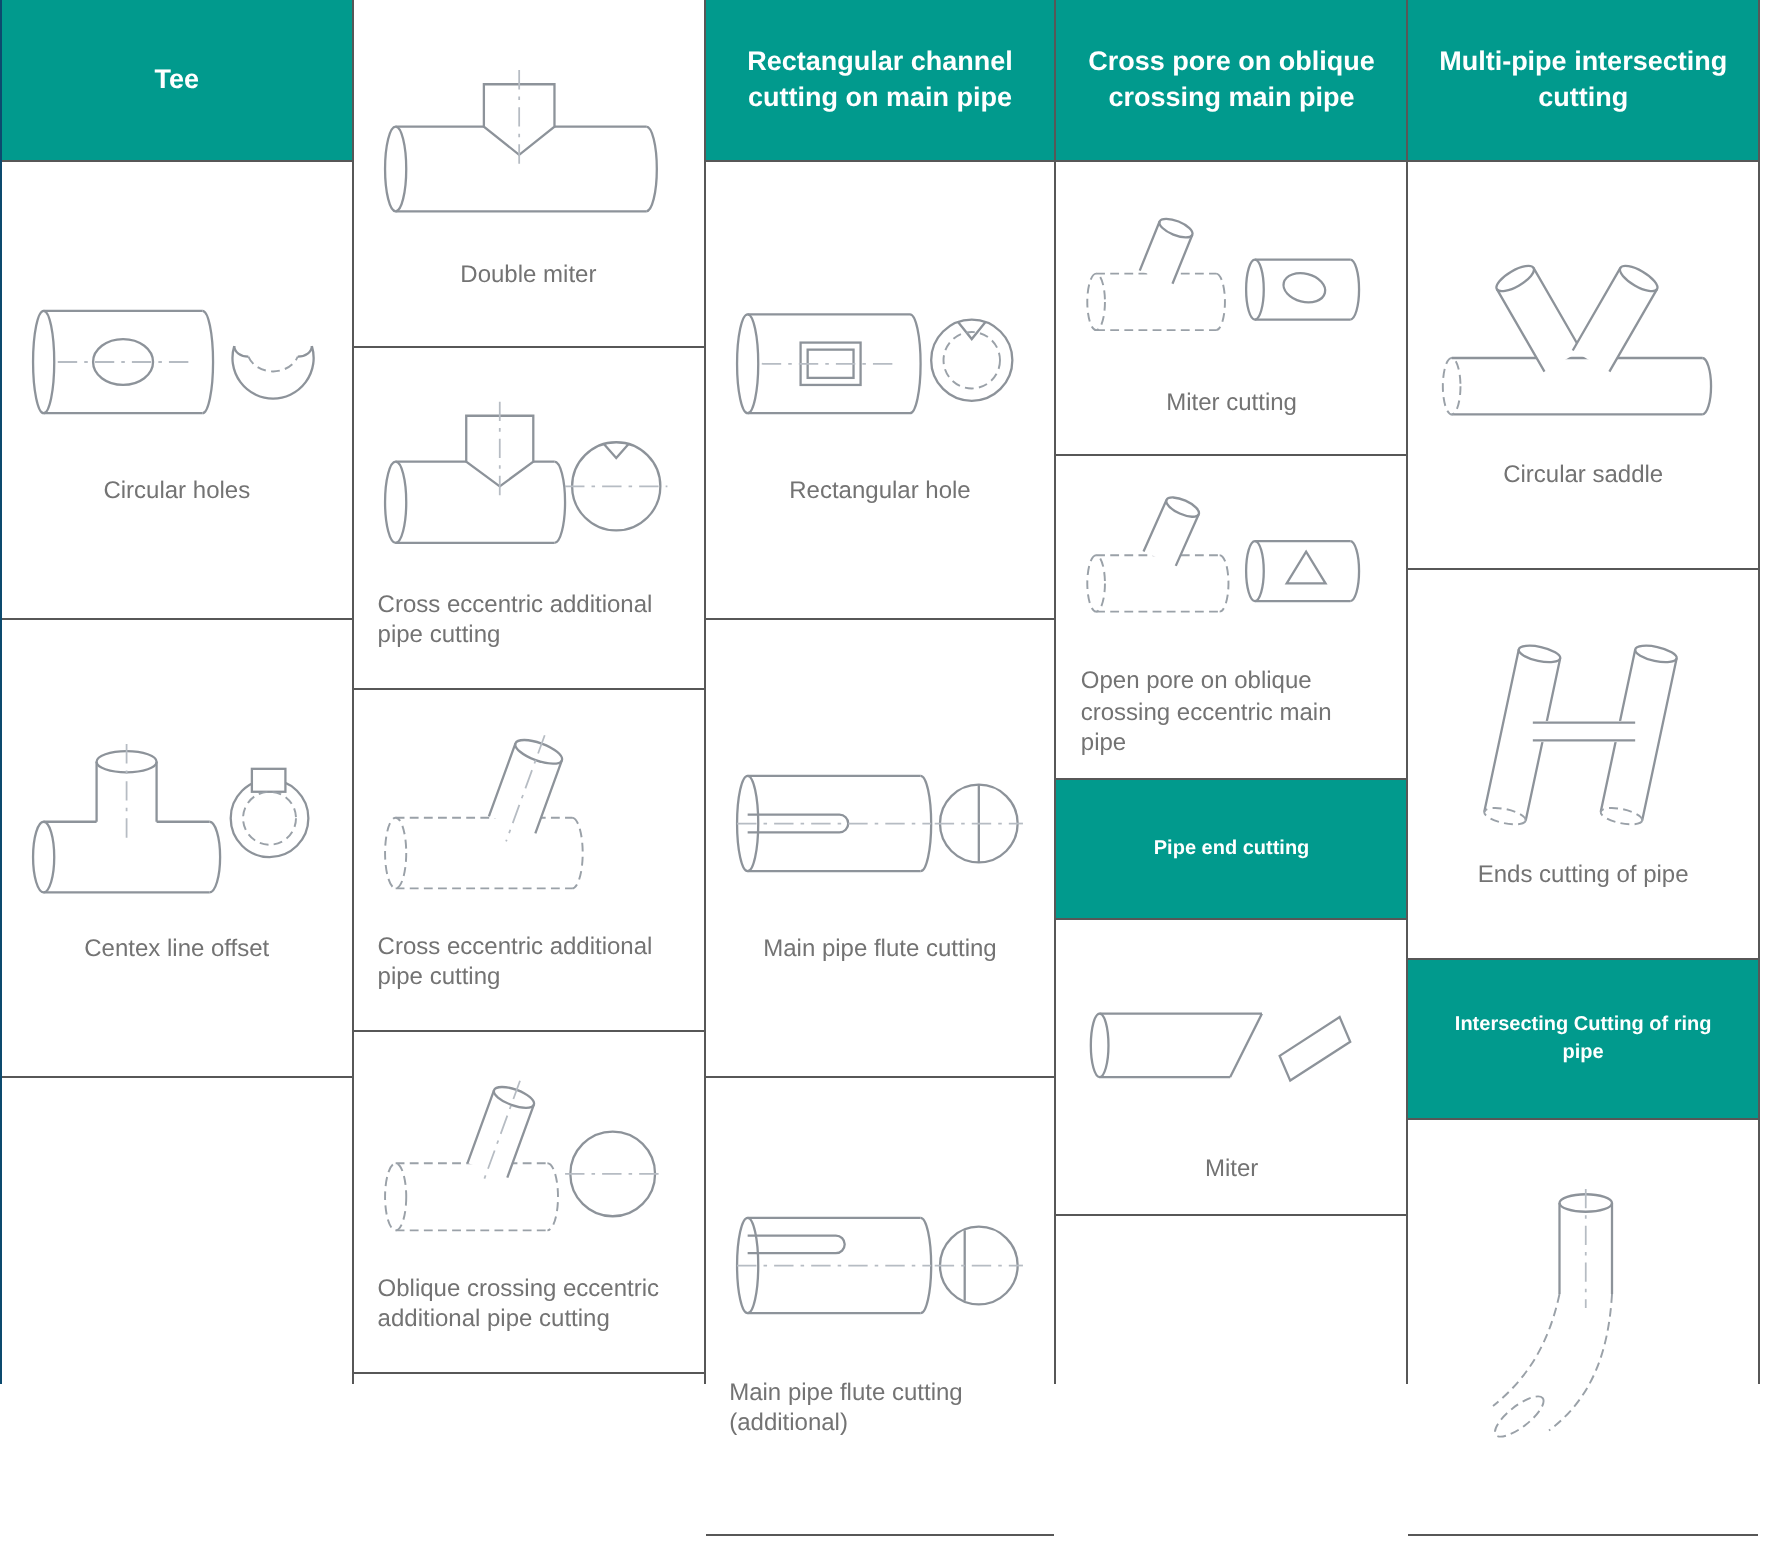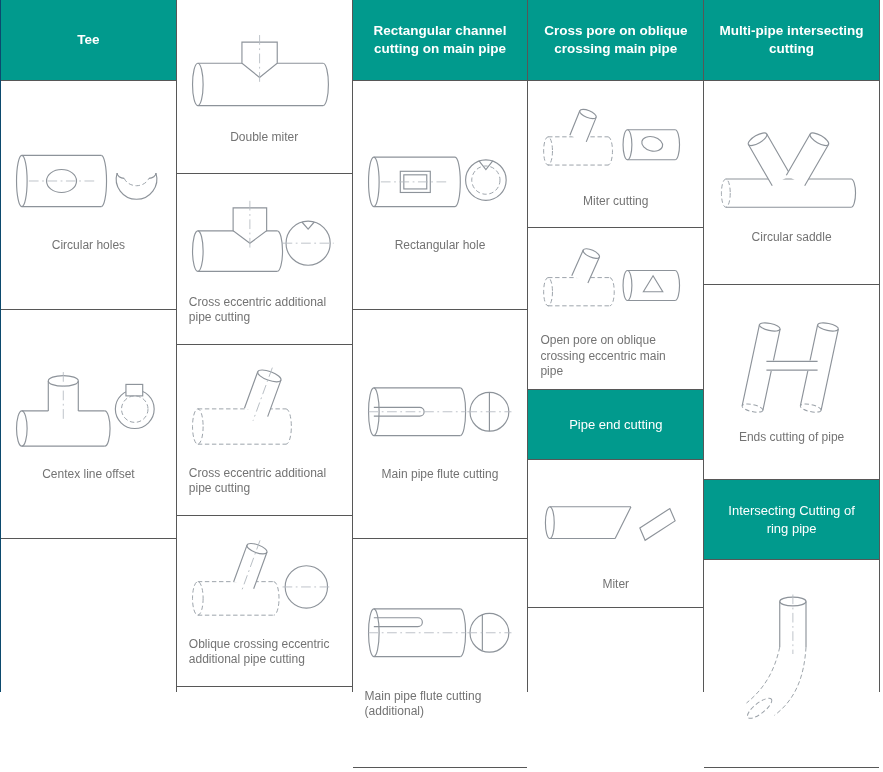--- a/index.html
+++ b/index.html
@@ -5,21 +5,21 @@
   *{box-sizing:border-box;margin:0;padding:0}
   html,body{width:883px;height:772px;background:#fff;font-family:"Liberation Sans",sans-serif}
   .diagram-table{display:flex;width:880px;height:692px;border-left:1px solid #0c4a6e;background:#fff}
   .col{flex:1 1 0;display:flex;flex-direction:column;border-right:1px solid #575757;background:#fff;min-width:0}
   .col-header{height:81px;flex:0 0 81px;background:#019a8d;color:#fff;font-weight:bold;font-size:13.5px;
     display:flex;align-items:center;justify-content:center;text-align:center;padding:0 14px;line-height:1.35;
     border-bottom:1px solid #575757}
   .cell{display:flex;flex-direction:column;align-items:center;justify-content:center;gap:14px;
     border-bottom:1px solid #575757;background:#fff;padding:6px 4px;overflow:hidden}
   .cell-label{font-size:12px;color:#737373;line-height:1.3;padding:0 8px}
-  .subheader{background:#019a8d;color:#fff;font-weight:normal;font-size:13px;display:flex;align-items:center;
+  .subheader{background:#019a8d;color:#fff;font-weight:bold;font-size:10px;display:flex;align-items:center;
     justify-content:center;text-align:center;line-height:1.35;padding:0 16px;border-bottom:1px solid #575757}
   .art{display:flex;align-items:center;justify-content:center}
   .art svg{display:block}
   .ln{stroke:#8d939a;fill:none;stroke-width:1.3}
   .lnf{stroke:#8d939a;fill:#fff;stroke-width:1.3}
   .hid{stroke:#9aa1a8;fill:none;stroke-width:1.1;stroke-dasharray:5 3}
   .cl{stroke:#b6bcc3;fill:none;stroke-width:1;stroke-dasharray:11 4 2 4}
   .wfill{fill:#fff;stroke:none}
 </style>
 </head>

